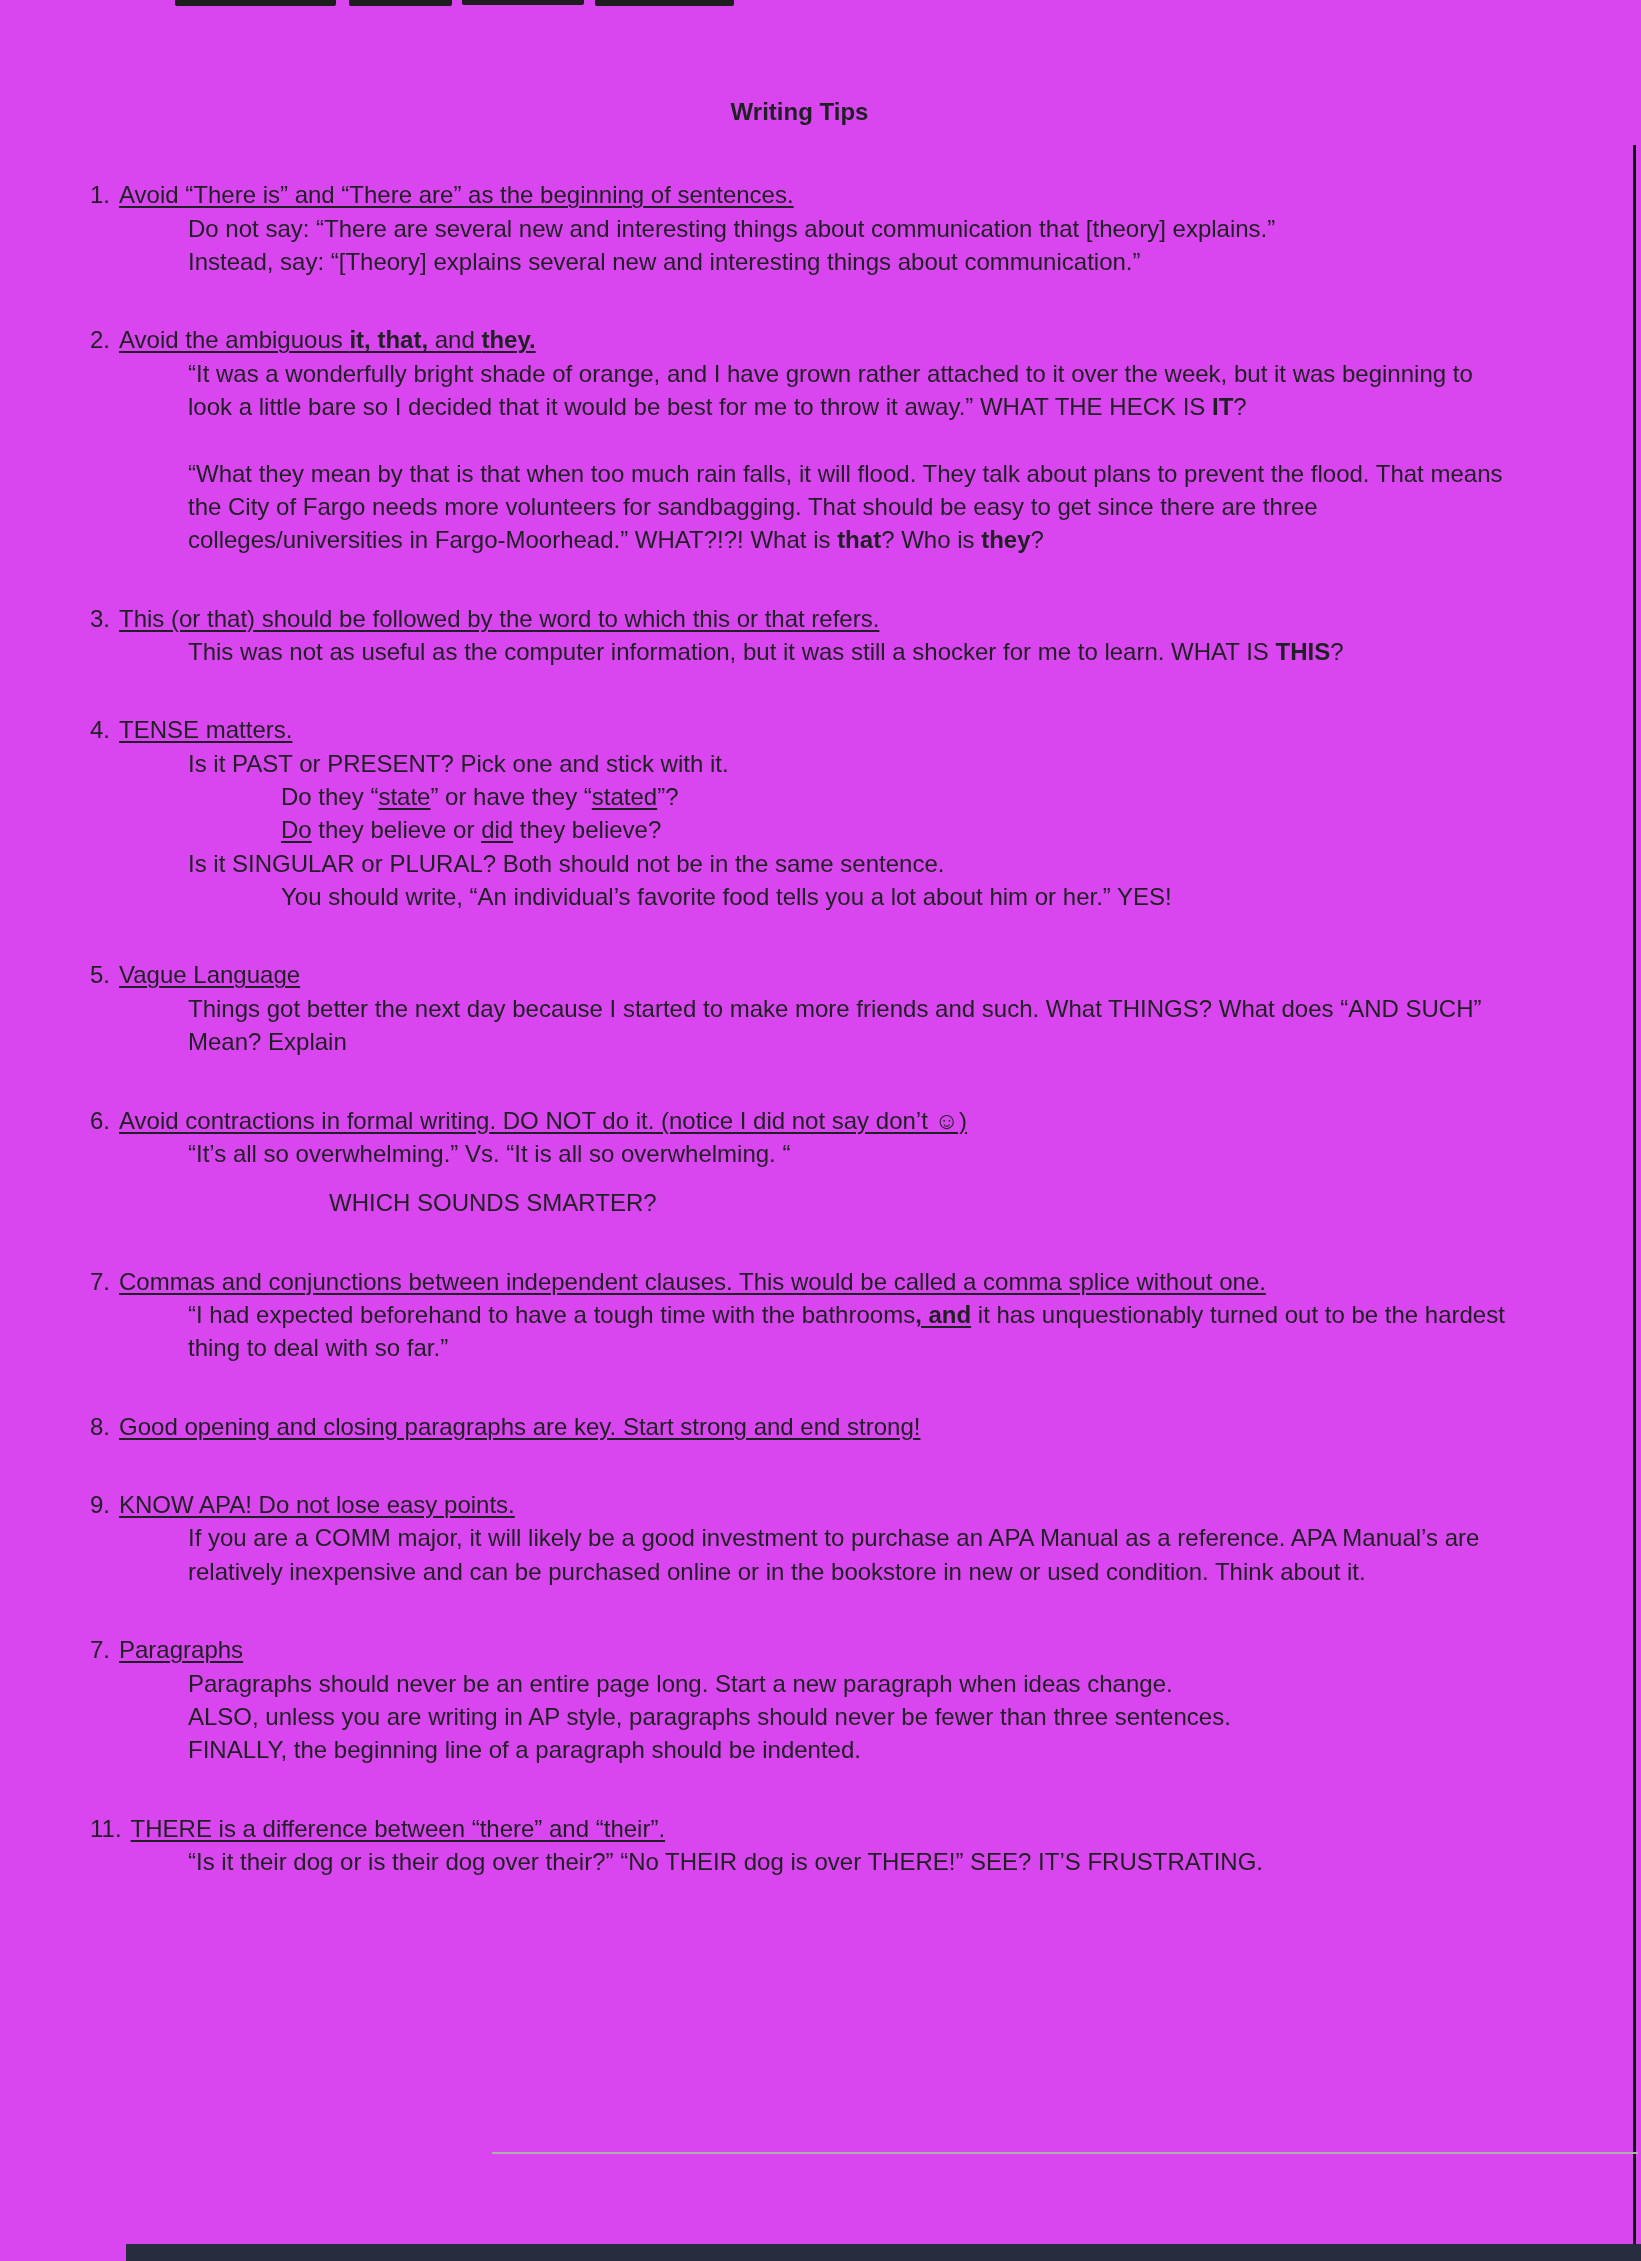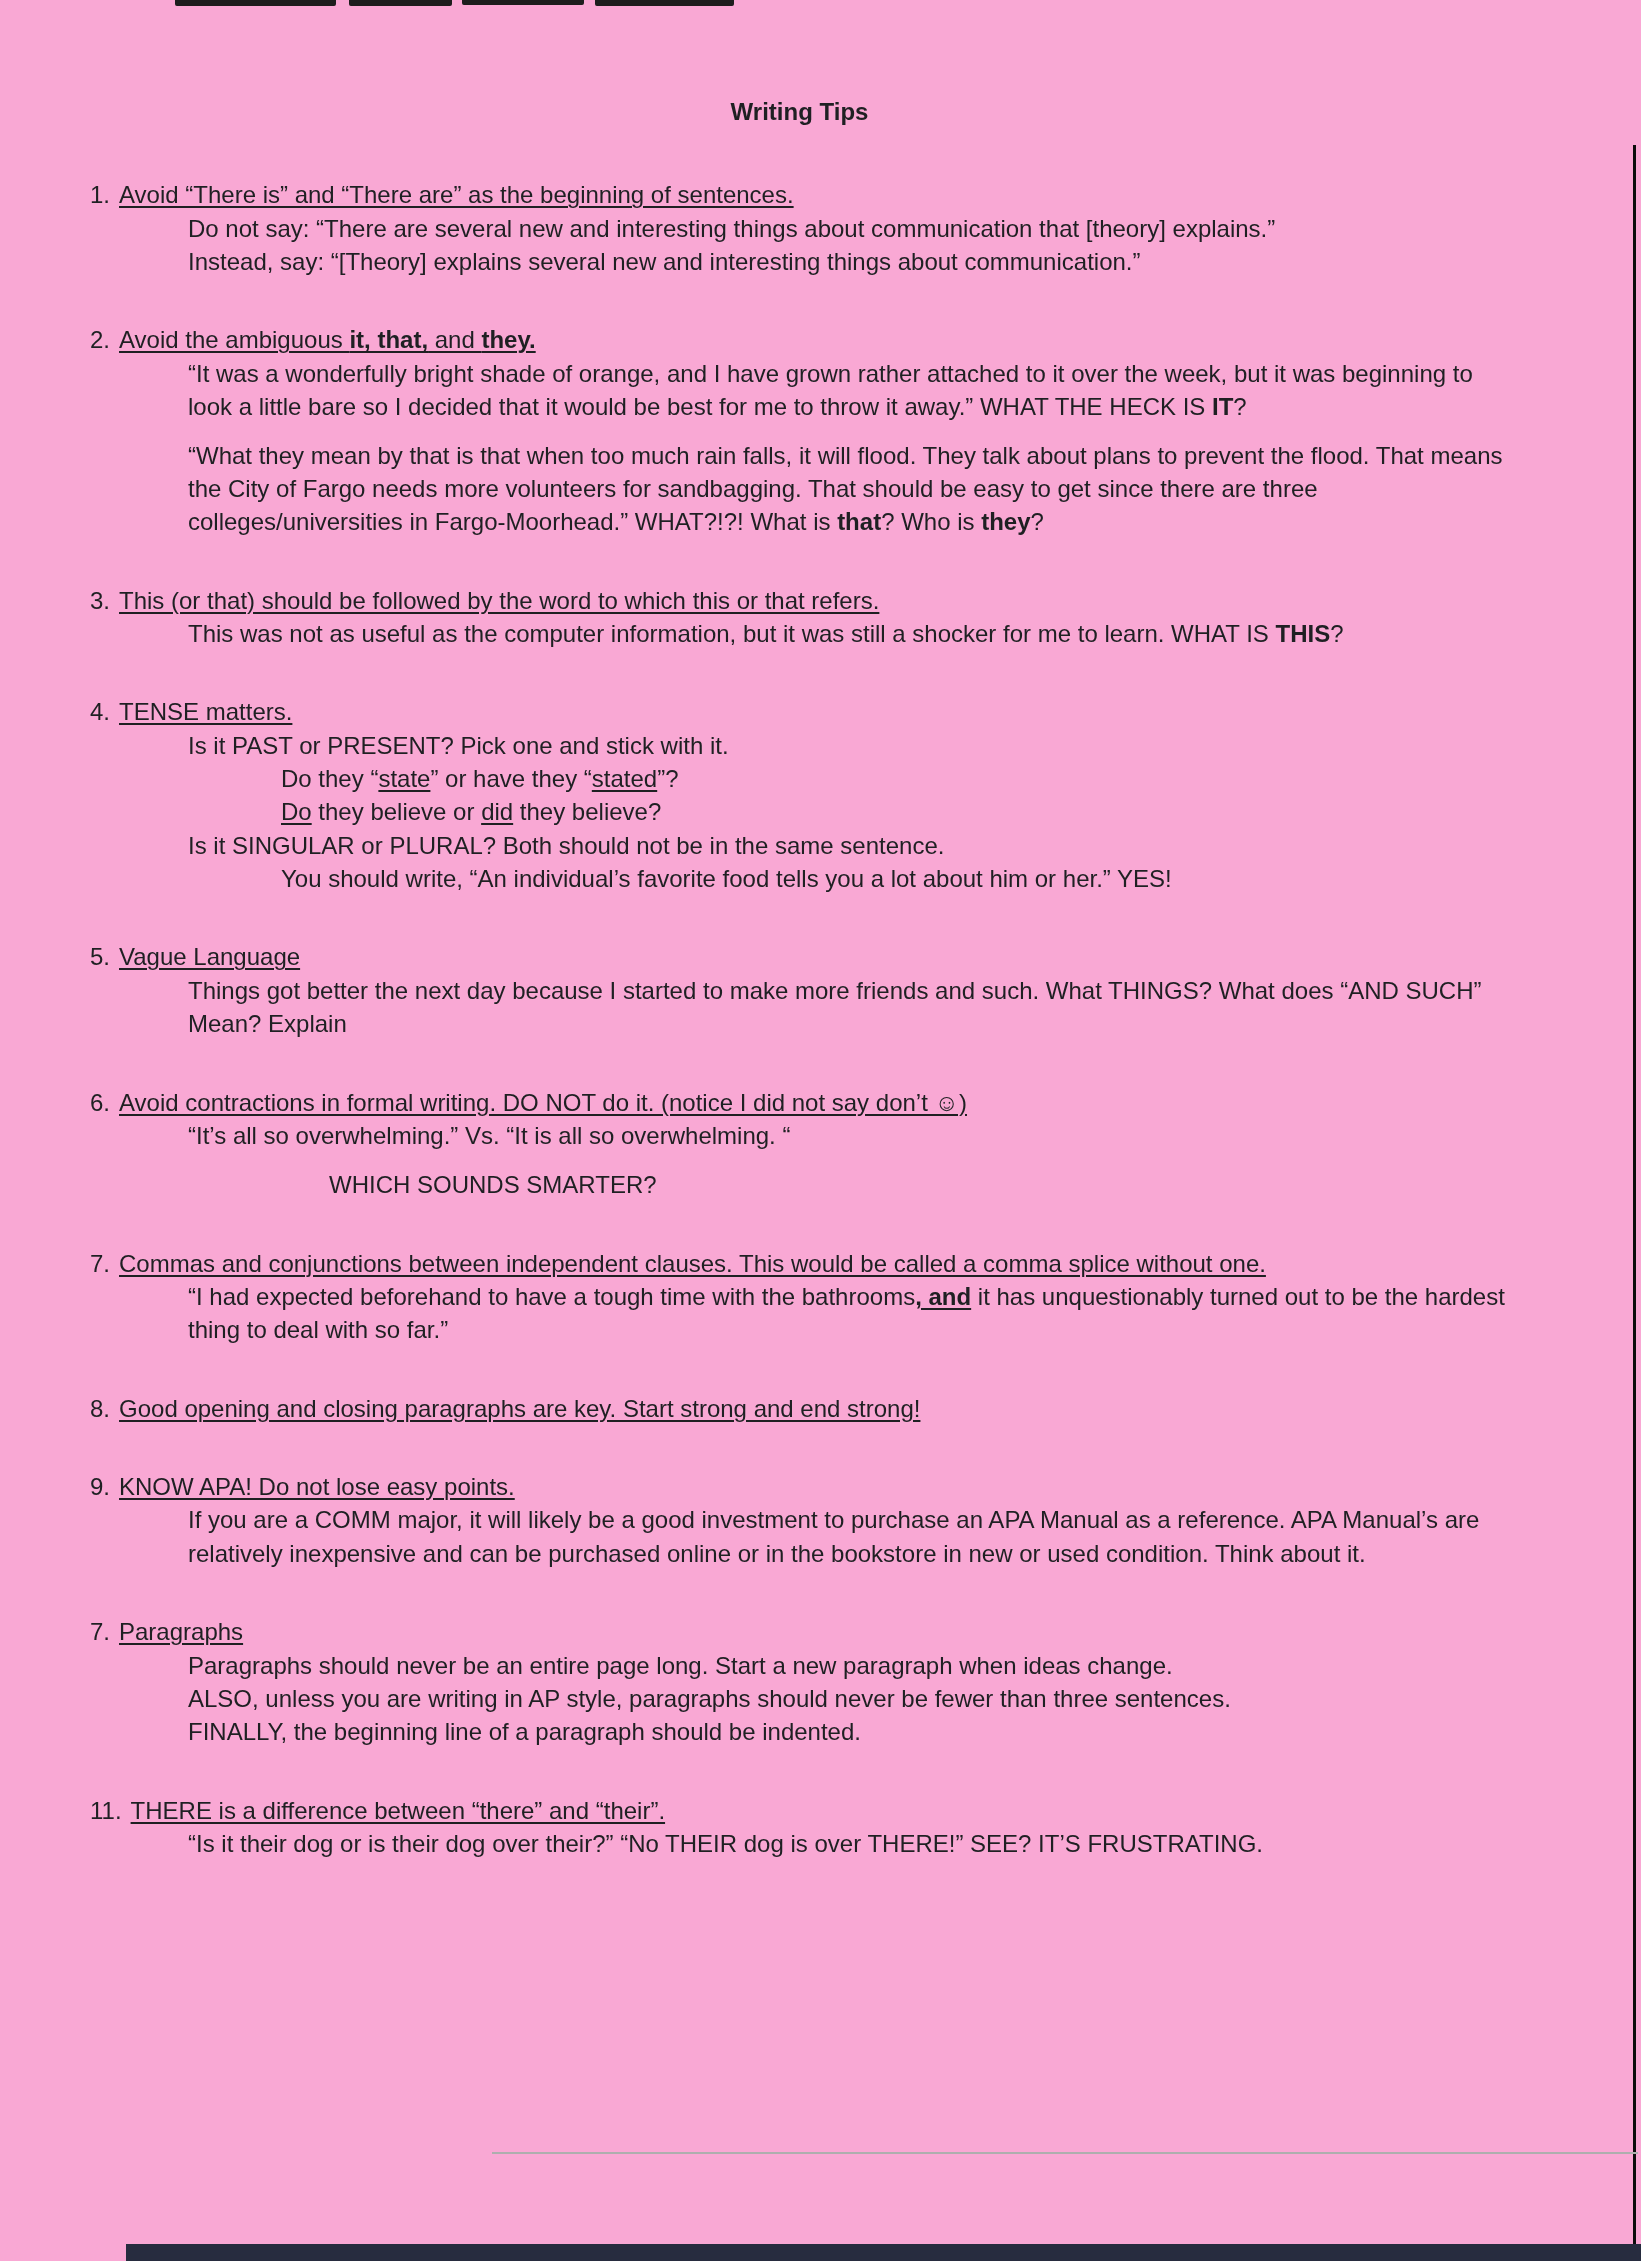--- a/index.html
+++ b/index.html
@@ -5,41 +5,41 @@
   * { margin: 0; padding: 0; box-sizing: border-box; }
   html, body { background: #ffffff; }
   body {
     width: 1641px;
     font-family: "Liberation Sans", "DejaVu Sans", sans-serif;
   }
   .page {
     position: relative;
     width: 1641px;
     height: 2261px;
-    background: #f9a8d4;
+    background: #d946ef;
     color: #1f2023;
     font-size: 24px;
     line-height: 1.39;
     padding: 95px 132px 0 90px;
     overflow: hidden;
   }
   .title {
     text-align: center;
     font-weight: 700;
     font-size: 24px;
     margin-bottom: 50px;
   }
   .tip { margin-bottom: 45px; }
   .tip-head { display: flex; align-items: baseline; }
   .num { flex: 0 0 auto; margin-right: 9px; }
   .head-text { flex: 1 1 auto; }
   .para { padding-left: 98px; }
   .para.lvl2 { padding-left: 191px; }
   .para.lvl3 { padding-left: 239px; margin-top: 16px; }
-  .para.gap { margin-top: 15px; }
+  .para.gap { margin-top: 33px; }
   .seg.b { font-weight: 700; text-align: right; }
   .seg.u {
     text-decoration: underline;
     text-decoration-thickness: 1.6px;
     text-underline-offset: 3.2px;
   }
   
   .scan-top { position: absolute; top: 0; left: 0; width: 100%; height: 9px; }
   .scan-top .frag { position: absolute; top: 0; height: 6.4px; background: #1d1d1d; border-radius: 0 0 1.9px 1.9px; }
   .frag.f1 { left: 175px; width: 161px; }

